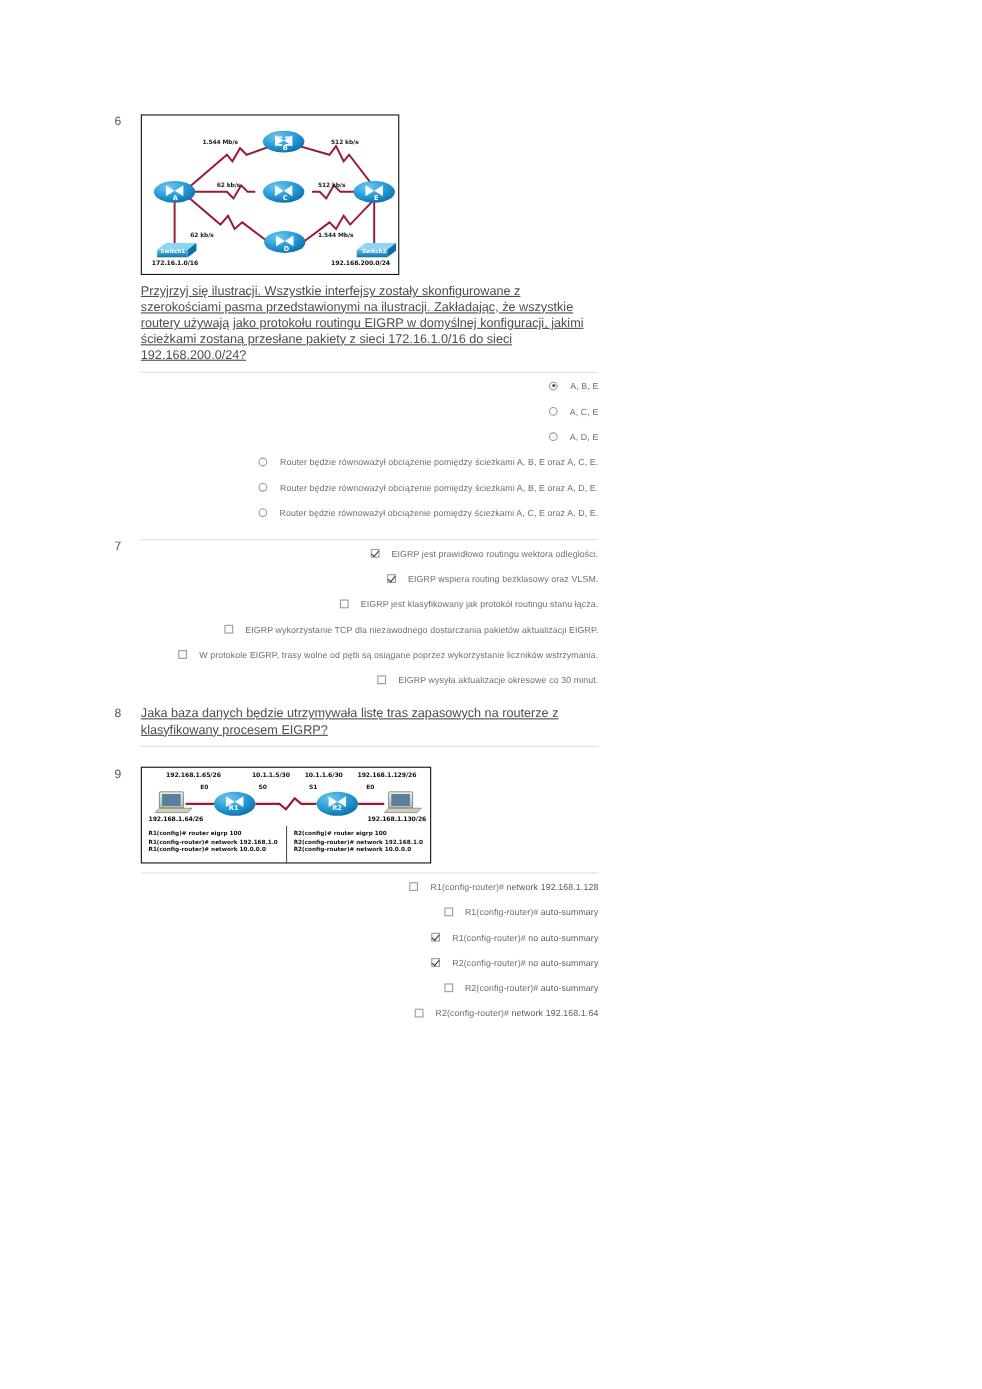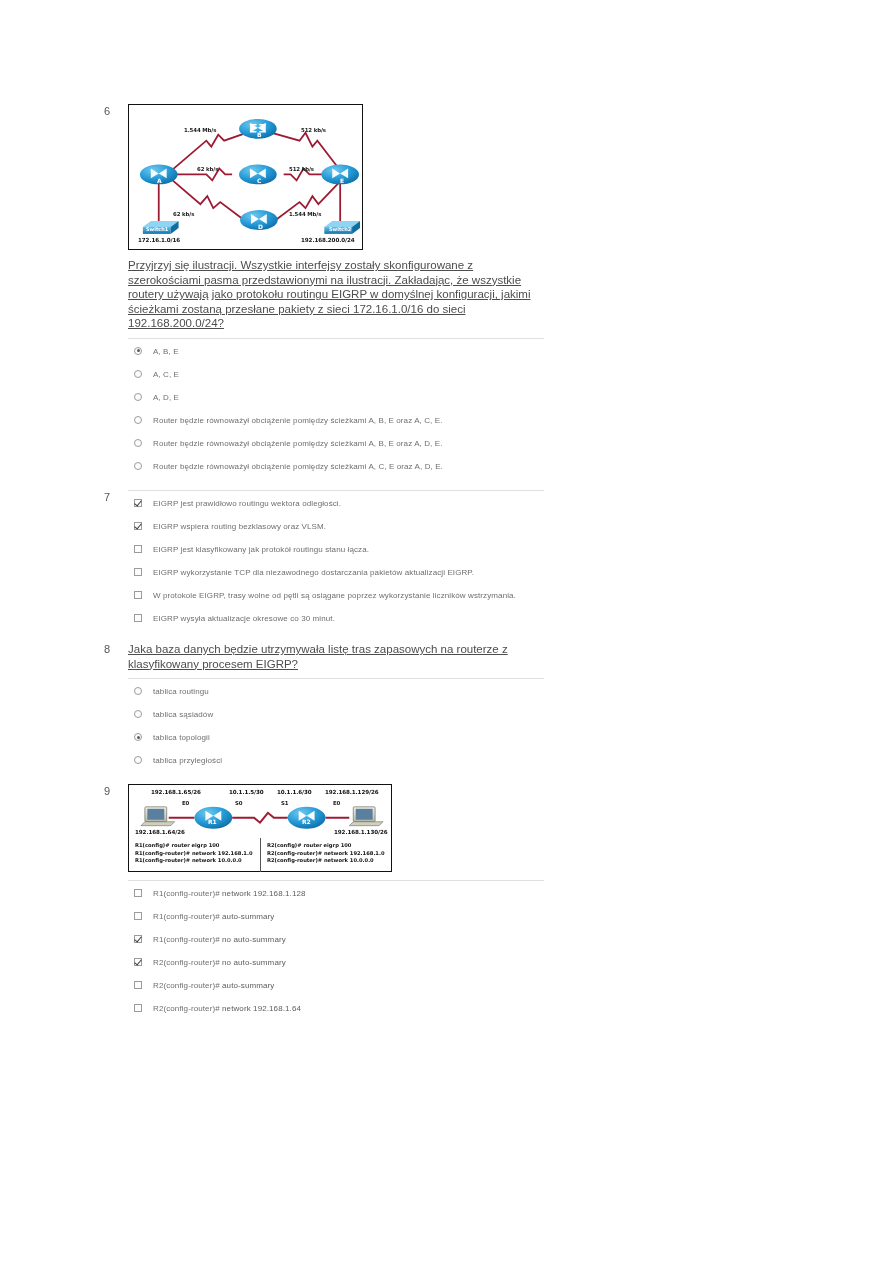--- a/index.html
+++ b/index.html
@@ -64,20 +64,21 @@
     list-style: none;
   }
   .opt {
     display: flex;
     align-items: flex-start;
     margin: 0 0 13px 0;
     font-size: 8px;
     line-height: 10px;
     color: #6f6f6f;
     letter-spacing: .1px;
+    justify-content: flex-end;
   }
   .opt:last-child { margin-bottom: 2px; }
   .opt-label { padding-top: 0px; }
   .opt-label b { font-weight: normal; color: #5d5d5d; }
 
   
   .radio {
     flex: 0 0 auto;
     width: 8px;
     height: 8px;
@@ -340,38 +341,20 @@
           </li>
         </ul>
       </div>
     </div>
 
     <div class="q-block" style="margin-top:16px;">
       <div class="q-num">8</div>
       <div class="q-body">
         <p class="q-text">Jaka baza danych będzie utrzymywała listę tras zapasowych na routerze z klasyfikowany procesem EIGRP?</p>
         <div class="q-divider"></div>
-        <ul class="opts">
-          <li class="opt">
-            <span class="radio"></span>
-            <span class="opt-label">tablica routingu</span>
-          </li>
-          <li class="opt">
-            <span class="radio"></span>
-            <span class="opt-label">tablica sąsiadów</span>
-          </li>
-          <li class="opt">
-            <span class="radio checked"></span>
-            <span class="opt-label">tablica topologii</span>
-          </li>
-          <li class="opt">
-            <span class="radio"></span>
-            <span class="opt-label">tablica przyległości</span>
-          </li>
-        </ul>
       </div>
     </div>
 
     <div class="q-block" style="margin-top:16px;">
       <div class="q-num">9</div>
       <div class="q-body">
 
         <div class="exhibit exhibit-2">
           <svg class="net" viewBox="0 0 264 88">
             <defs>

